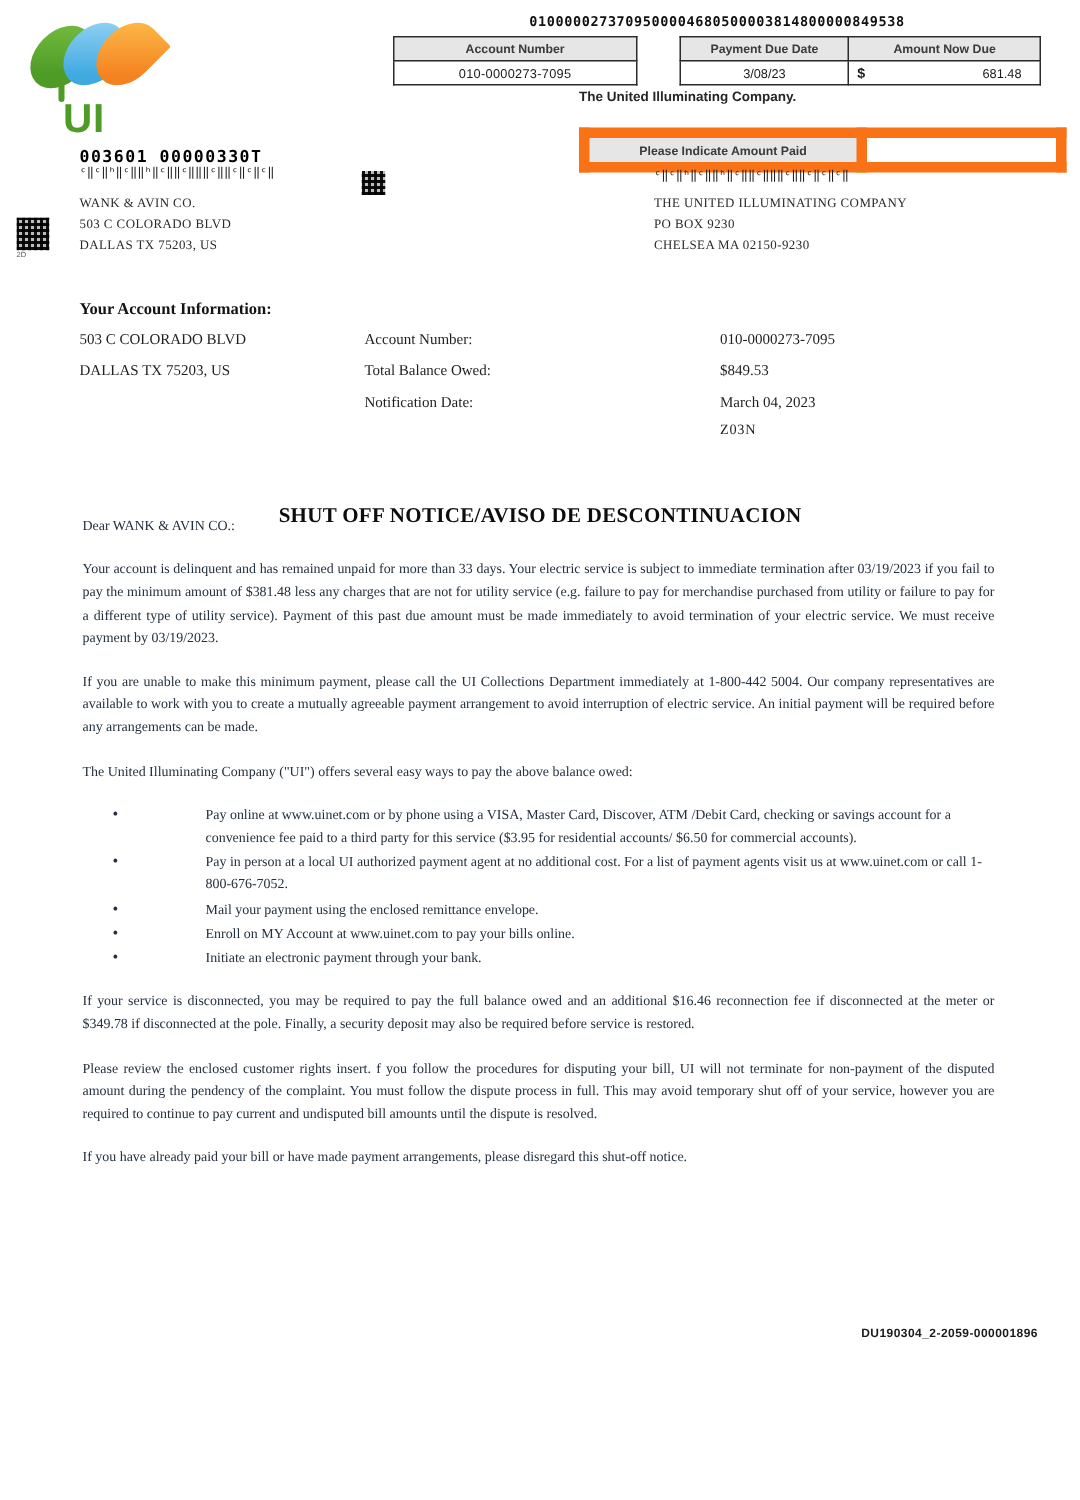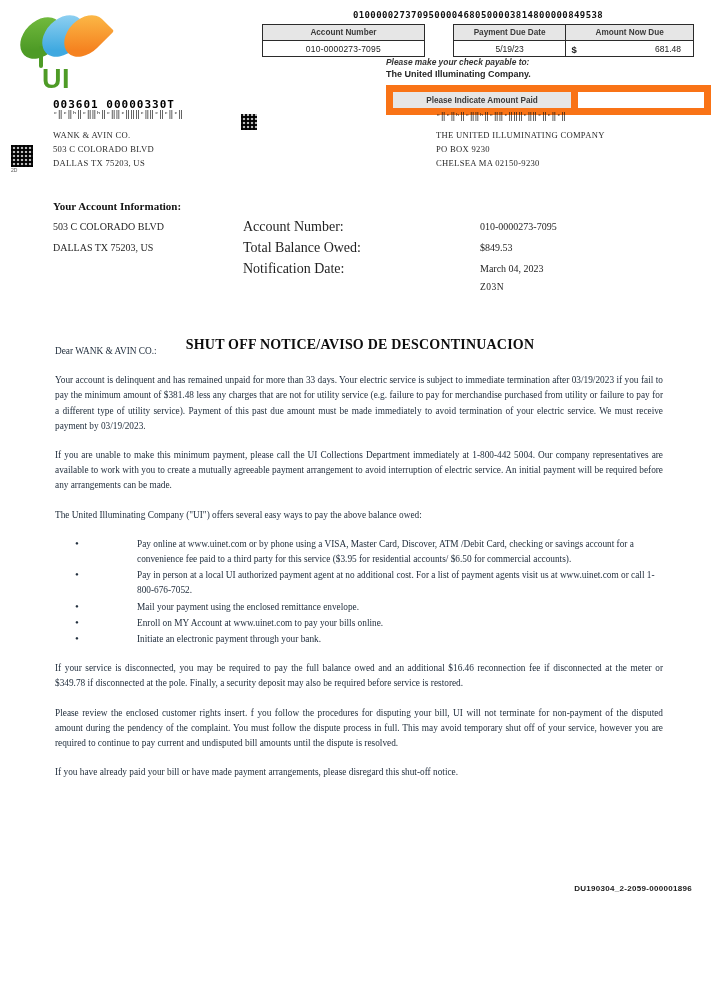--- a/index.html
+++ b/index.html
@@ -248,21 +248,21 @@
     left: 53px;
     top: 216px;
     font-size: 10px;
     line-height: 21px;
     color: #1f1f1f;
   }
   .acct-labels {
     position: absolute;
     left: 243px;
     top: 216px;
-    font-size: 14px;
+    font-size: 10px;
     line-height: 21px;
     color: #1f1f1f;
   }
   .acct-values {
     position: absolute;
     left: 480px;
     top: 216px;
     font-size: 10px;
     line-height: 21px;
     color: #1f1f1f;
@@ -366,32 +366,31 @@
             </tr>
       </tbody>
         </table>
       <table class="stub-table due-tbl">
         <tbody>
             <tr>
           <th class="c-date">Payment Due Date</th>
           <th class="c-amt">Amount Now Due</th>
         </tr>
         <tr>
-          <td class="c-date">5/19/23</td>
+          <td class="c-date">3/08/23</td>
           <td class="c-amt amt-cell">
             <span class="dollar">$</span><span>681.48</span>
           </td>
         </tr>
       </tbody>
         </table>
     </div>
   </div>
 
   <div class="payable-note">
-    <div class="l1">Please make your check payable to:</div>
     <div class="l2">The United Illuminating Company.</div>
   </div>
 
   <table class="indicate-tbl">
     <tbody>
         <tr>
       <td class="lab">Please Indicate Amount Paid</td>
       <td class="blank"></td>
     </tr>
   </tbody>

